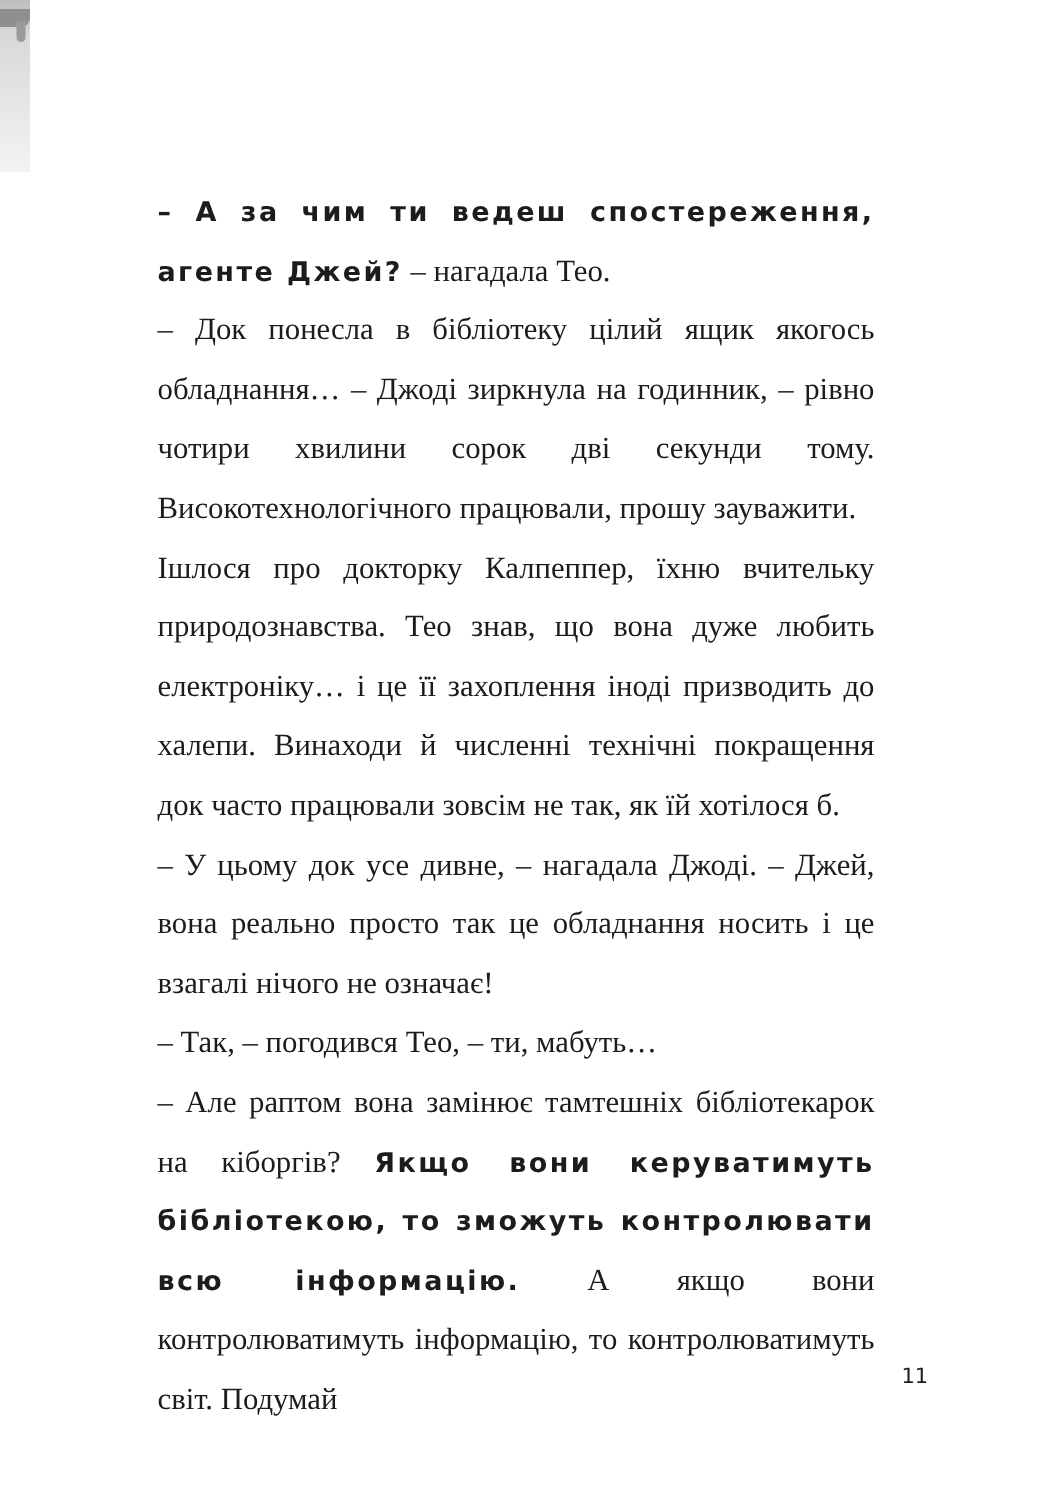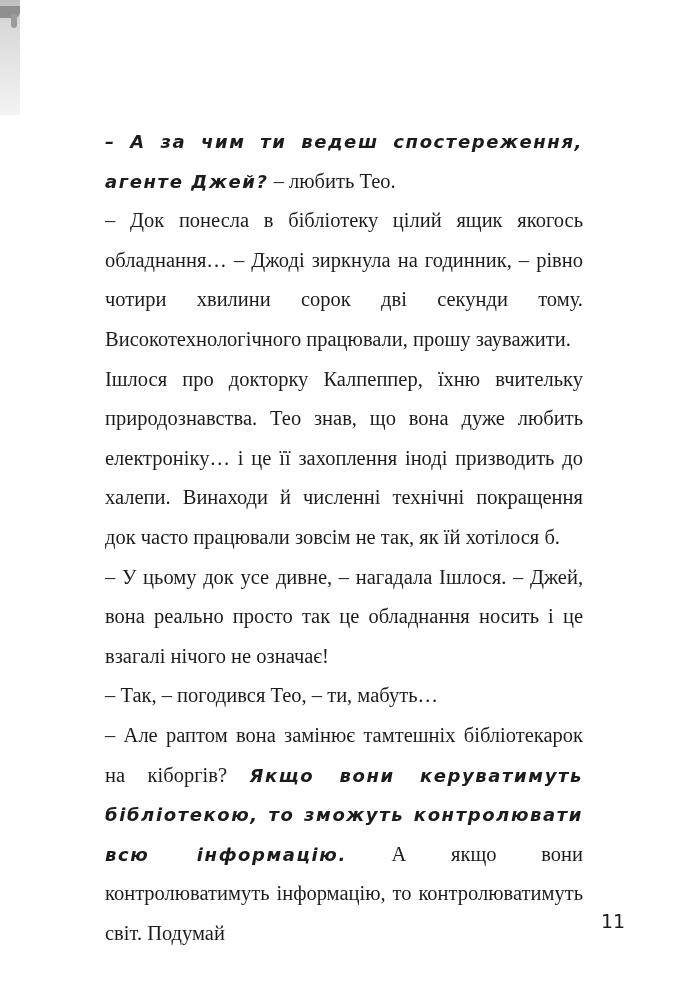--- a/index.html
+++ b/index.html
@@ -35,51 +35,50 @@
       font-size: 20.5px;
       line-height: 39.6px;
       text-align: justify;
     }
     .page-text p { margin: 0; }
     .hand {
       font-family: "DejaVu Sans", sans-serif;
       font-weight: bold;
       font-size: 18px;
       letter-spacing: 1.6px;
-      font-style: italic;
     }
     .it { }
     .page-number {
       position: absolute;
       left: 601px; top: 910px;
       font-family: "DejaVu Sans", sans-serif;
-      font-size: 19px;
+      font-size: 14px;
       color: #1c1c1c;
     }
   </style>
 </head>
 <body>
 
 <div class="corner-illustration">
   <div class="blob"></div>
   <div class="drip"></div>
 </div>
 
 <div class="page-text">
   <p>
-    <span class="hand">– А за чим ти ведеш спостереження, агенте Джей?</span><span> – любить Тео.</span>
+    <span class="hand">– А за чим ти ведеш спостереження, агенте Джей?</span><span> – нагадала Тео.</span>
   </p>
   <p>
     <span>– Док понесла в бібліотеку цілий ящик якогось обладнання… – Джоді зиркнула на годинник, – рівно чотири хвилини сорок дві секунди тому. </span><span class="it">Високотехнологічного</span><span> працювали, прошу зауважити.</span>
   </p>
   <p>
     <span>Ішлося про докторку Калпеппер, їхню вчительку природознавства. Тео знав, що вона дуже любить електроніку… і це її захоплення іноді призводить до халепи. Винаходи й численні технічні покращення док часто працювали зовсім не так, як їй хотілося б.</span>
   </p>
   <p>
-    <span>– У цьому док </span><span class="it">усе</span><span> дивне, – нагадала Ішлося. – </span><span class="it">Джей</span><span>, вона реально просто так це обладнання носить і це взагалі нічого не означає!</span>
+    <span>– У цьому док </span><span class="it">усе</span><span> дивне, – нагадала Джоді. – </span><span class="it">Джей</span><span>, вона реально просто так це обладнання носить і це взагалі нічого не означає!</span>
   </p>
   <p>
     <span>– Так, – погодився Тео, – ти, мабуть…</span>
   </p>
   <p>
     <span>– Але раптом вона замінює тамтешніх бібліотекарок на кіборгів? </span><span class="hand">Якщо вони керуватимуть бібліотекою, то зможуть контролювати всю інформацію.</span><span> А якщо вони контролюватимуть інформацію, то контролюватимуть світ. Подумай</span>
   </p>
 </div>
 
 <div class="page-number">11</div>

